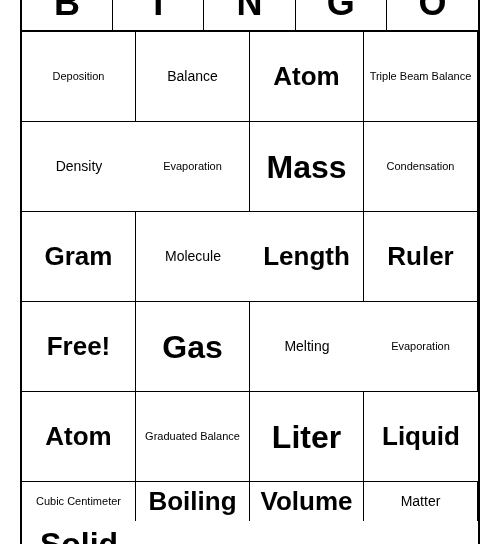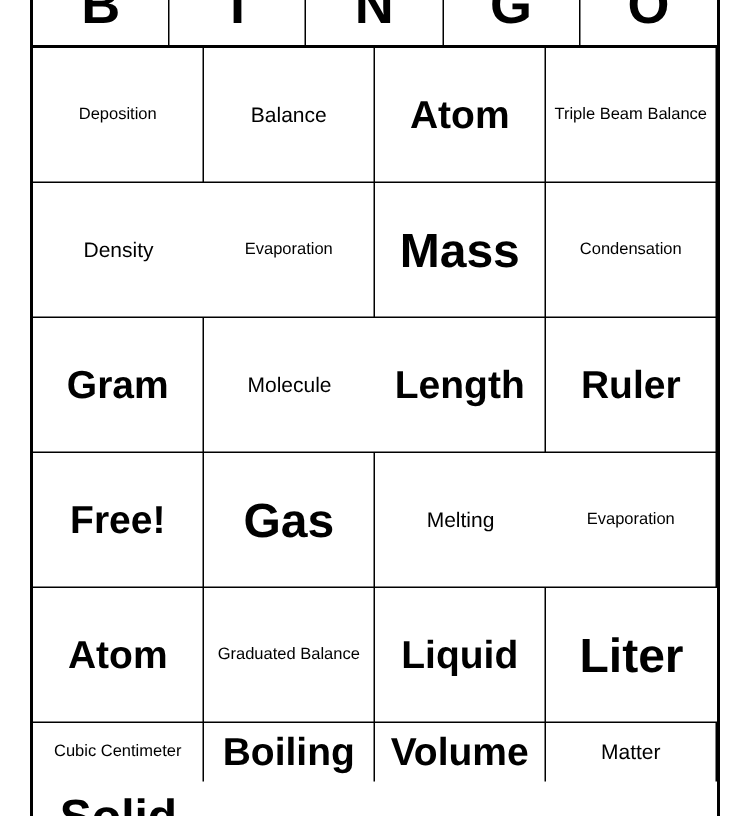--- a/index.html
+++ b/index.html
@@ -149,24 +149,24 @@
       <div class="bingo-cell">
         <span class="size-small">Evaporation</span>
       </div>
       <div class="bingo-cell">
         <span class="size-large">Atom</span>
       </div>
       <div class="bingo-cell">
         <span class="size-small">Graduated Balance</span>
       </div>
       <div class="bingo-cell">
-        <span class="size-large">Liquid</span>
+        <span class="size-xlarge">Liter</span>
       </div>
       <div class="bingo-cell">
-        <span class="size-xlarge">Liter</span>
+        <span class="size-large">Liquid</span>
       </div>
       <div class="bingo-cell">
         <span class="size-small">Cubic Centimeter</span>
       </div>
       <div class="bingo-cell">
         <span class="size-large">Boiling</span>
       </div>
       <div class="bingo-cell">
         <span class="size-large">Volume</span>
       </div>

